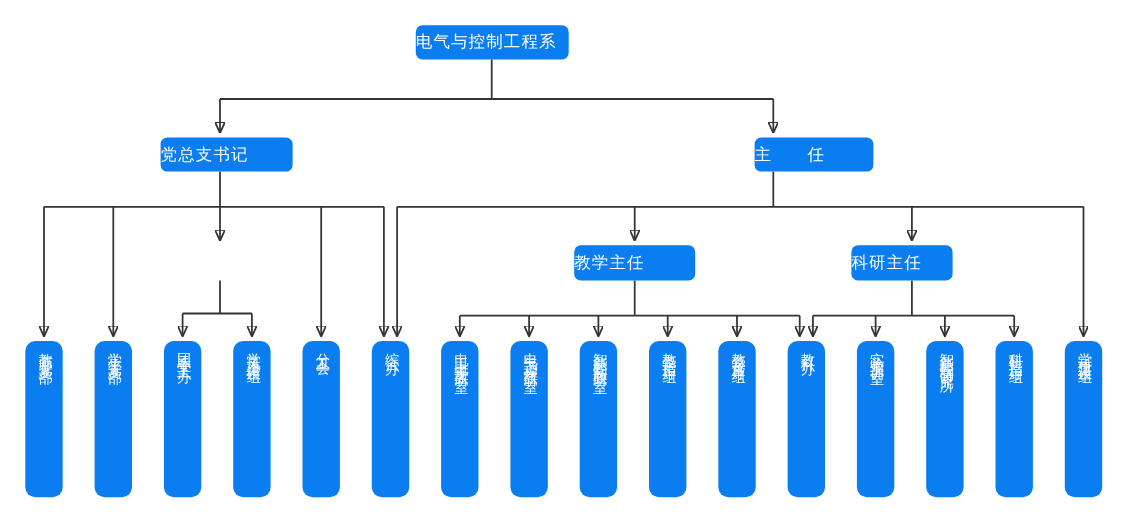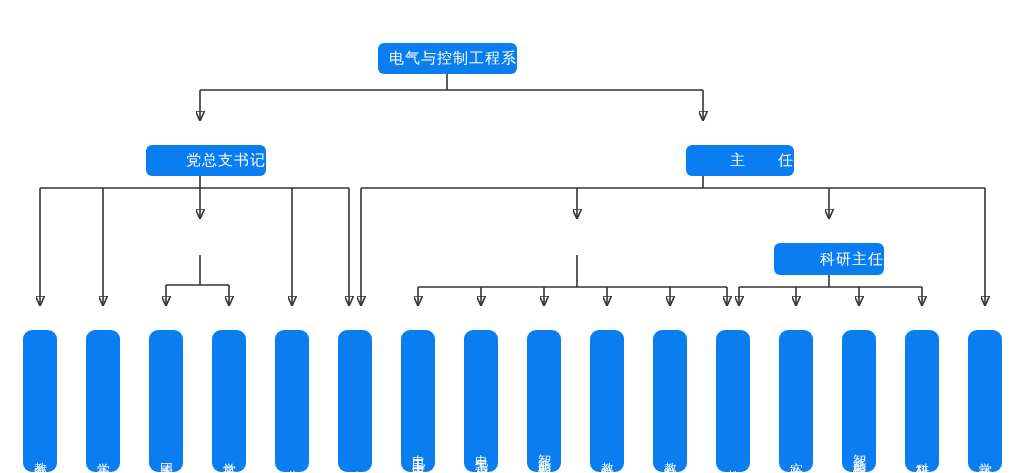--- a/index.html
+++ b/index.html
@@ -27,25 +27,24 @@
     stroke-width:1.6;
     fill:none;
   }
   .arrowhead{fill:var(--line);stroke:none;}
   .node{
     position:absolute;
     background:var(--node-fill);
     color:var(--node-text);
     display:flex;
     align-items:center;
-    justify-content:flex-end;
+    justify-content:flex-start;
     box-sizing:border-box;
     z-index:1;
     white-space:nowrap;
-    margin-top:20px;
   }
   .node.h{
     font-size:15px;
     border-radius:6px;
     letter-spacing:1px;
   }
   .node.v{
     top:310px;
     width:34px;
     height:142px;
@@ -116,21 +115,24 @@
     <span>电气与控制工程系</span>
   </div>
 
   <div class="node h" style="left:146px;top:125px;width:120px;height:31px">
     <span>党总支书记</span>
   </div>
   <div class="node h" style="left:686px;top:125px;width:108px;height:31px">
     <span>主　　任</span>
   </div>
 
-  <div class="node h" style="left:774px;top:223px;width:110px;height:32px">
+  <div class="node h" style="left:522px;top:223px;width:110px;height:32px">
+    <span>教学主任</span>
+  </div>
+  <div class="node h" style="left:774px;top:223px;width:92px;height:32px">
     <span>科研主任</span>
   </div>
 
   <div class="node v" style="left:23px">
     <span>教师党支部</span>
   </div>
   <div class="node v" style="left:86px">
     <span>学生党支部</span>
   </div>
   <div class="node v" style="left:149px">

